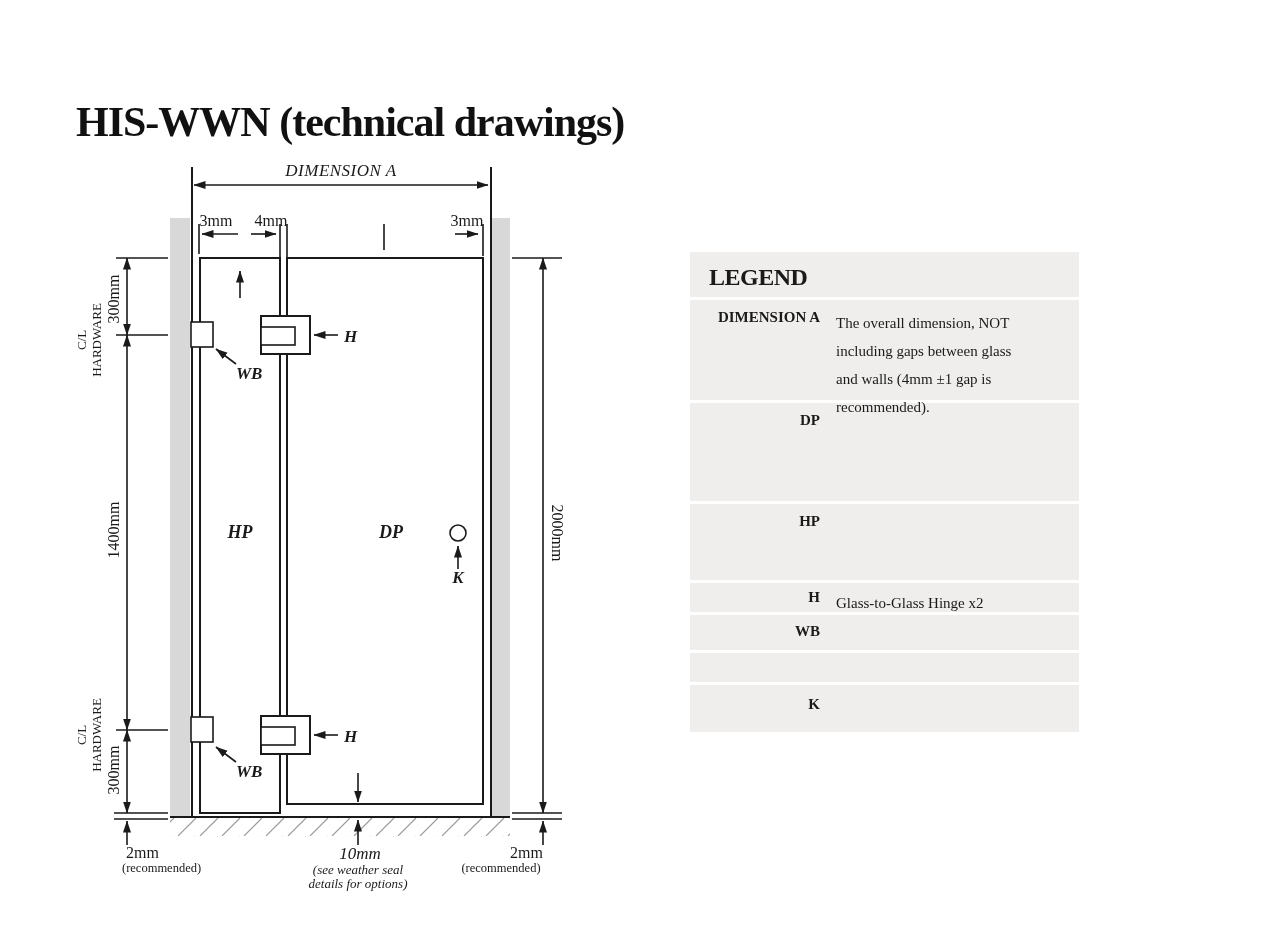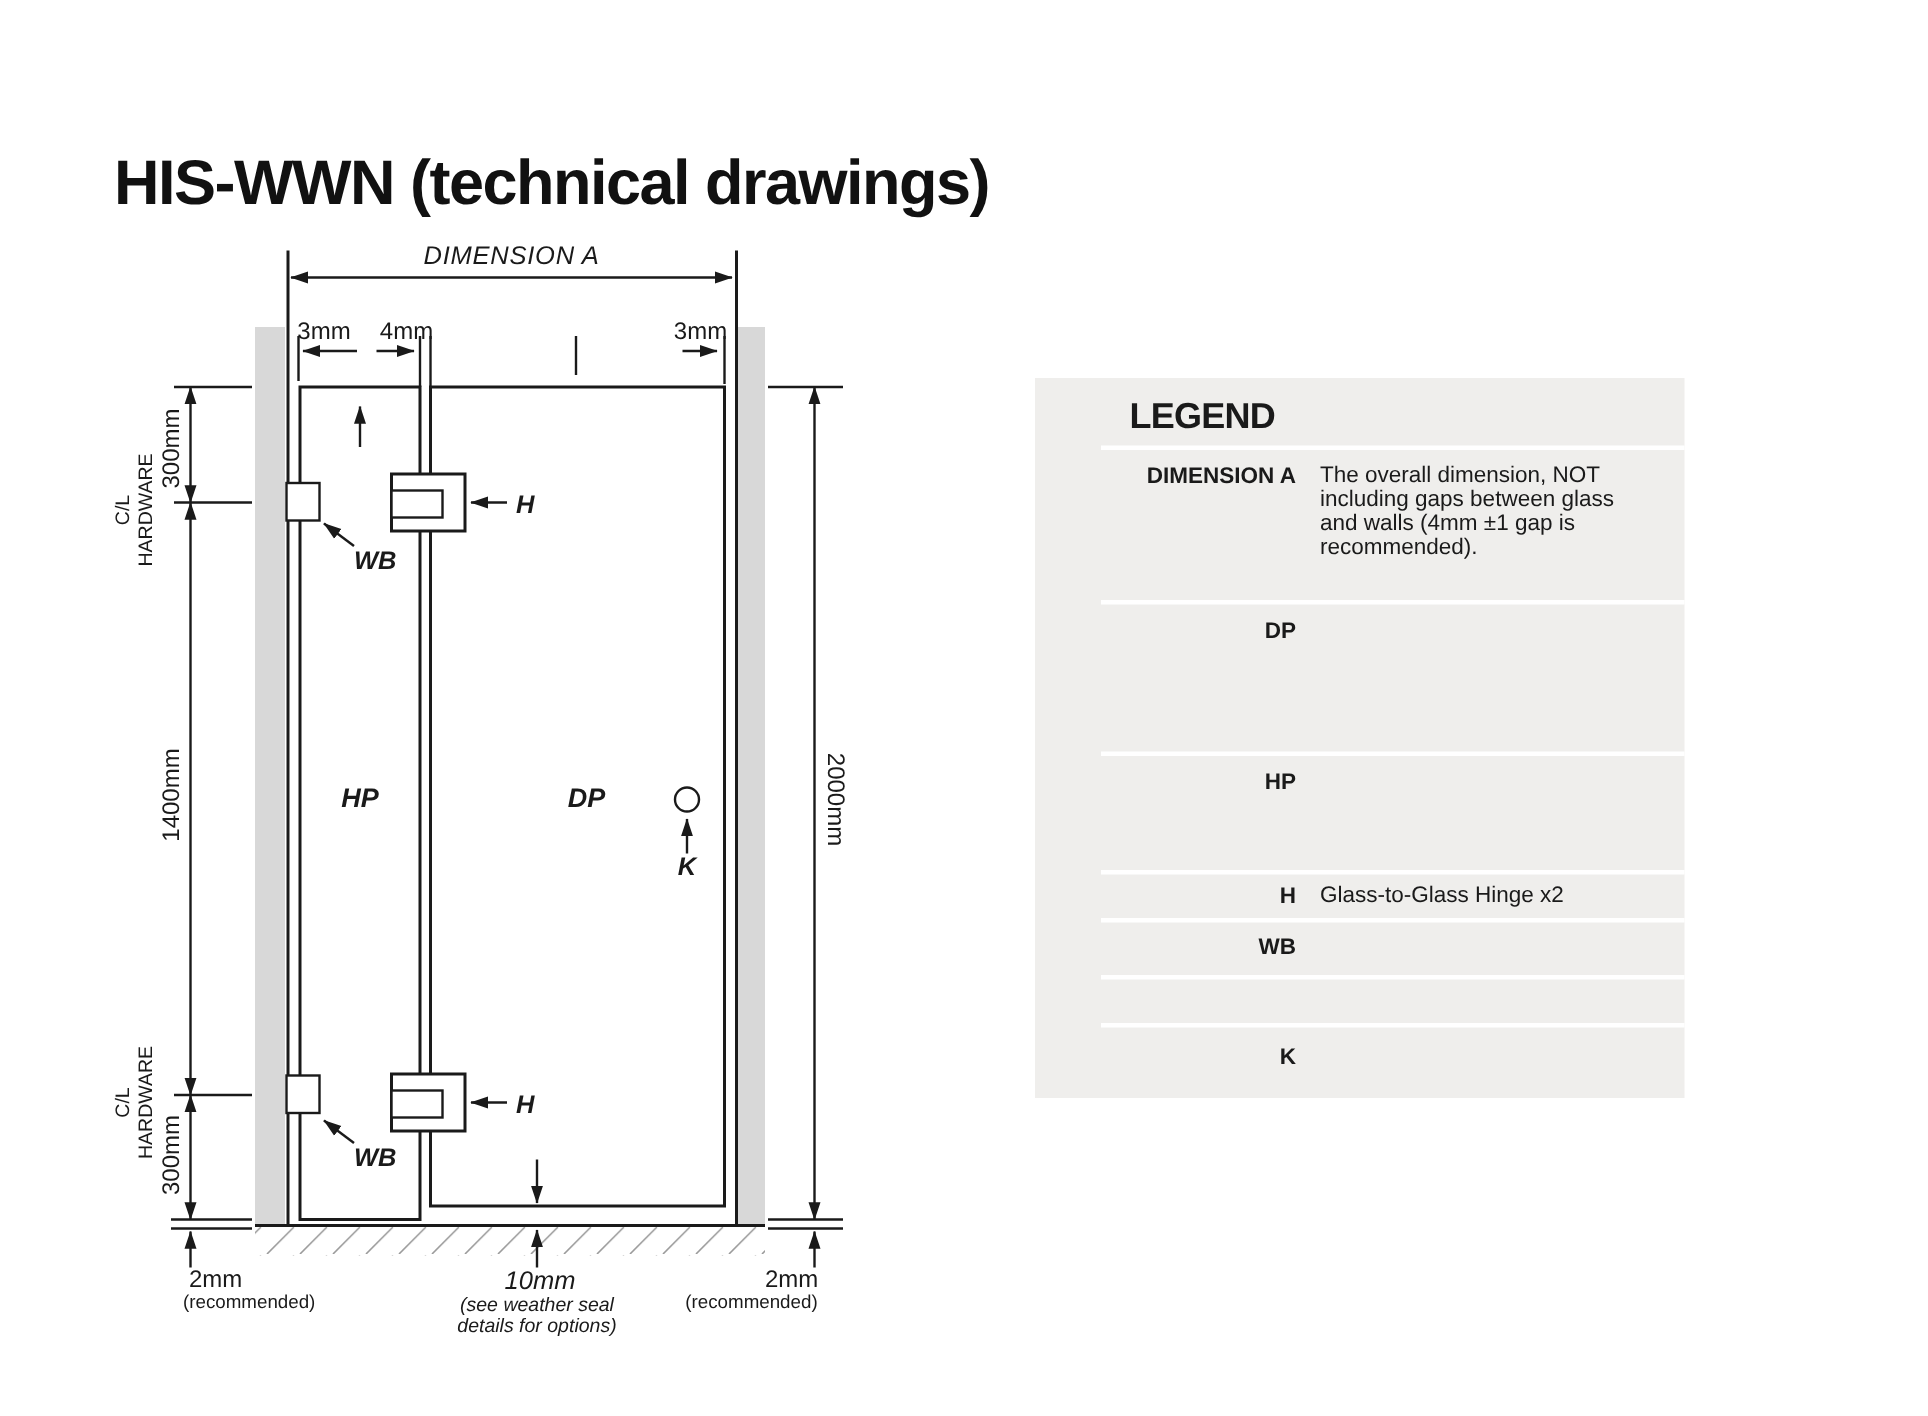--- a/index.html
+++ b/index.html
@@ -1,20 +1,20 @@
 <!DOCTYPE html>
 <html style="--wall: #d8d8d8; --legend_bg: #efeeec; --line: #1a1a1a; --hatch: #b8b8b8;"><head>
 <meta charset="utf-8">
 <style>
   :root{
     --wall:#d8d8d8; --legend_bg:#efeeec; --line:#1a1a1a; --hatch:#b8b8b8; --paper:#ffffff;
   }
   html,body{margin:0;padding:0;background:#fff;}
   #page{position:relative;width:1285px;height:944px;background:var(--paper);
-        font-family:Liberation Sans, sans-serif;color:var(--line);overflow:hidden;}
+        font-family:Liberation Serif, serif;color:var(--line);overflow:hidden;}
 
   
   #title{position:absolute;left:76px;top:70px;font-size:42px;font-weight:700;
          letter-spacing:-1px;color:#111;white-space:nowrap;}
 
   
   #drawing{position:absolute;left:0;top:0;}
   .ln{stroke:var(--line);stroke-width:1.6;fill:none;}
   .ln2{stroke:var(--line);stroke-width:2;fill:none;}
   .wallrect{fill:var(--wall);}
@@ -25,29 +25,29 @@
   .t-dima{font-size:17px;font-style:italic;letter-spacing:.5px;}
   .t-cl{font-size:13px;}
   .t-small{font-size:12.5px;}
   .t-note{font-size:13px;font-style:italic;}
   .t-10mm{font-size:17px;font-style:italic;}
   .t-lbl{font-size:18px;font-weight:700;font-style:italic;}
   .t-tag{font-size:17px;font-weight:700;font-style:italic;}
 
   
   #legend{position:absolute;left:690px;top:252px;width:389px;height:480px;
-          background:var(--legend_bg);padding-left:44px;}
+          background:var(--legend_bg);}
   #legend .hdr{height:48px;box-sizing:border-box;padding:12px 0 0 19px;
                font-size:24px;font-weight:700;letter-spacing:-.5px;
                border-bottom:3px solid #fff;}
   .lrow{display:grid;grid-template-columns:146px 1fr;box-sizing:border-box;
         padding-top:9px;}
   .lrow + .lrow{border-top:3px solid #fff;}
   .term{font-size:15px;font-weight:700;text-align:right;padding-right:16px;}
-  .desc{font-size:15px;line-height:16px;white-space:pre-line;}
+  .desc{font-size:15px;line-height:28px;white-space:pre-line;}
   .desc.nowrap{white-space:nowrap;}
   #footnote{position:absolute;left:690px;top:741px;width:389px;text-align:center;
             font-size:13px;font-style:italic;font-weight:500;}
 </style>
 </head>
 <body>
 
 <div id="page">
 
   <h1 id="title">HIS-WWN (technical drawings)</h1>

